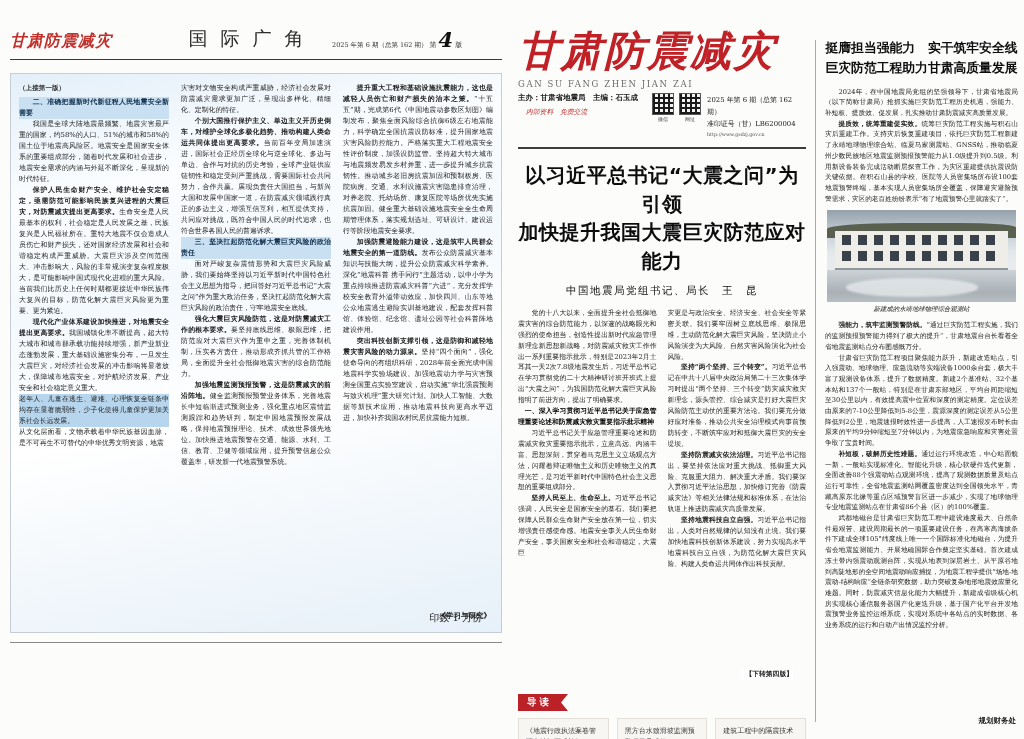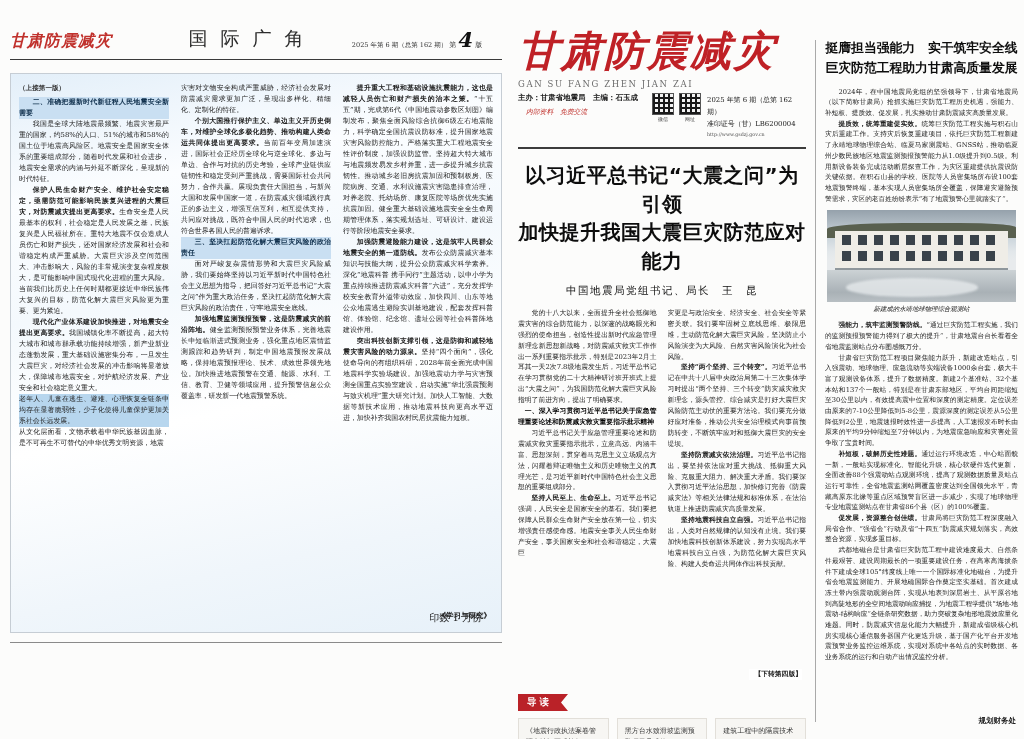--- a/index.html
+++ b/index.html
@@ -5,21 +5,21 @@
   html,body{margin:0;padding:0;}
   body{width:1024px;height:739px;position:relative;background:#fcfcfb;
        font-family:"DejaVu Serif",serif;color:#1d1d1d;overflow:hidden;}
   [data-interactable]{box-sizing:border-box;}
 
   
   .page-left{position:absolute;left:10px;top:26px;width:492px;height:695px;}
   .lp-header{display:flex;align-items:flex-end;border-bottom:1.5px solid #3a3a3a;padding-bottom:7px;}
   .lp-logo{width:150px;font-size:16px;font-weight:bold;font-style:italic;color:#c0312c;letter-spacing:1px;}
   .lp-section{flex:1;text-align:center;font-size:19px;letter-spacing:13px;color:#2c2c2c;text-indent:13px;}
-  .lp-issue{width:170px;text-align:center;font-size:6.5px;color:#333;white-space:nowrap;}
+  .lp-issue{width:170px;text-align:left;font-size:6.5px;color:#333;white-space:nowrap;}
   .lp-pagenum{font-size:21px;font-weight:bold;font-style:italic;color:#111;}
   .lp-pageword{font-size:7px;}
 
   .lp-box{margin-top:13px;height:560px;border:1px solid #c6cdd4;position:relative;
     background:linear-gradient(168deg,#e3eff9 0%,#fbfdff 20%,#f4f9fd 38%,#ffffff 58%,#f0f6fb 82%,#e7f1f9 100%);
     padding:9px 8px;display:flex;gap:12px;}
   .lp-col{flex:1;overflow:hidden;position:relative;}
 
   .para{margin:0;font-size:6.9px;line-height:11px;text-align:justify;text-indent:2em;
         font-family:"DejaVu Serif",serif;color:#222;}
@@ -58,21 +58,21 @@
   .mast-url{font-size:4.8px;color:#555;margin-top:1px;}
 
   .headline{margin-top:12px;font-family:"DejaVu Sans",sans-serif;font-weight:bold;
             font-size:20px;line-height:1.42;text-align:center;color:#0d0d0d;letter-spacing:.5px;}
   .byline{text-align:center;font-size:10.5px;margin:9px 0 10px;letter-spacing:1.5px;color:#111;}
 
   .rp-cols{display:flex;gap:11px;height:372px;}
   .rp-col{flex:1;overflow:hidden;position:relative;}
   .rp-col .para{font-size:6.8px;line-height:10.9px;}
   .para.bh{font-weight:bold;text-indent:1em;color:#000;}
-  .para.jump{position:absolute;right:4px;bottom:0;text-indent:0;font-weight:bold;background:#fff;padding-left:5px;}
+  .para.jump{position:absolute;right:13px;bottom:0;text-indent:0;font-weight:bold;background:#fff;padding-left:5px;}
 
   .guide{margin-top:10px;}
   .ribbon{display:inline-block;background:#ba2228;color:#fff;font-family:"DejaVu Sans",sans-serif;
           font-weight:bold;font-size:9.5px;letter-spacing:3px;padding:2px 16px 2px 9px;
           clip-path:polygon(0 0,100% 0,86% 50%,100% 100%,0 100%);}
   .cards{display:flex;gap:8px;margin-top:7px;}
   .card{flex:1;background:#f7f6f3;border:1px solid #e2dfd9;padding:7px 7px 5px;}
   .card-title{font-size:7px;line-height:1.6;color:#333;text-align:left;}
 
   .sb-headline{font-family:"DejaVu Sans",sans-serif;font-weight:bold;font-size:12.8px;
@@ -118,20 +118,21 @@
         <p class="para " data-interactable="false"><b>保护人民生命财产安全、维护社会安定稳定，亟需防范可能影响民族复兴进程的大震巨灾，对防震减灾提出更高要求。</b>生命安全是人民最基本的权利，社会稳定是人民发展之基，民族复兴是人民福祉所在。重特大地震不仅会造成人员伤亡和财产损失，还对国家经济发展和社会和谐稳定构成严重威胁。大震巨灾涉及空间范围大、冲击影响大，风险的非常规演变复杂程度极大，是可能影响中国式现代化进程的重大风险。当前我们比历史上任何时期都更接近中华民族伟大复兴的目标，防范化解大震巨灾风险更为重要、更为紧迫。</p>
         <p class="para " data-interactable="false"><b>现代化产业体系建设加快推进，对地震安全提出更高要求。</b>我国城镇化率不断提高，超大特大城市和城市群承载功能持续增强，新产业新业态蓬勃发展，重大基础设施密集分布，一旦发生大震巨灾，对经济社会发展的冲击影响将显著放大，保障城市地震安全，对护航经济发展、产业安全和社会稳定意义重大。</p>
         <p class="para sel" data-interactable="false">老年人、儿童在逃生、避难、心理恢复全链条中均存在显著脆弱性，少子化使得儿童保护更加关系社会长远发展。</p>
         <p class="para cont" data-interactable="false">从文化层面看，文物承载着中华民族基因血脉，是不可再生不可替代的中华优秀文明资源，地震</p>
       </div>
     <div class="lp-col" data-interactable="false">
         <p class="para cont" data-interactable="false">灾害对文物安全构成严重威胁，经济社会发展对防震减灾需求更加广泛，呈现出多样化、精细化、定制化的特征。</p>
         <p class="para " data-interactable="false"><b>个别大国推行保护主义、单边主义开历史倒车，对维护全球化多极化趋势、推动构建人类命运共同体提出更高要求。</b>当前百年变局加速演进，国际社会正经历全球化与逆全球化、多边与单边、合作与对抗的历史考验，全球产业链供应链韧性和稳定受到严重挑战，需要国际社会共同努力，合作共赢。展现负责任大国担当，与新兴大国和发展中国家一道，在防震减灾领域践行真正的多边主义，增强互信互利，相互提供支持，共同应对挑战，既符合中国人民的时代追求，也符合世界各国人民的普遍诉求。</p>
         <p class="para h" data-interactable="false">三、坚决扛起防范化解大震巨灾风险的政治责任</p>
         <p class="para " data-interactable="false">面对严峻复杂震情形势和大震巨灾风险威胁，我们要始终坚持以习近平新时代中国特色社会主义思想为指导，把回答好习近平总书记“大震之问”作为重大政治任务，坚决扛起防范化解大震巨灾风险的政治责任，守牢地震安全底线。</p>
+        <p class="para " data-interactable="false"><b>强化大震巨灾风险防范，这是对防震减灾工作的根本要求。</b>要坚持底线思维、极限思维，把防范应对大震巨灾作为重中之重，完善体制机制，压实各方责任，推动形成齐抓共管的工作格局，全面提升全社会抵御地震灾害的综合防范能力。</p>
         <p class="para " data-interactable="false"><b>加强地震监测预报预警，这是防震减灾的前沿阵地。</b>健全监测预报预警业务体系，完善地震长中短临渐进式预测业务，强化重点地区震情监测跟踪和趋势研判，制定中国地震预报发展战略，保持地震预报理论、技术、成效世界领先地位。加快推进地震预警在交通、能源、水利、工信、教育、卫健等领域应用，提升预警信息公众覆盖率，研发新一代地震预警系统。</p>
       </div>
     <div class="lp-col" data-interactable="false">
       <div class="endmark" data-interactable="false">《学习与研究》</div>
     <p class="para " data-interactable="false"><b>提升重大工程和基础设施抗震能力，这也是减轻人员伤亡和财产损失的治本之策。</b>“十五五”期，完成第6代《中国地震动参数区划图》编制发布，聚焦全面风险综合抗御6级左右地震能力，科学确定全国抗震设防标准，提升国家地震灾害风险防控能力。严格落实重大工程地震安全性评价制度，加强设防监管。坚持超大特大城市与地震频发易发乡村并重，进一步提升城乡抗震韧性。推动城乡老旧房抗震加固和预制板房、医院病房、交通、水利设施震灾害隐患排查治理，对养老院、托幼场所、康复医院等场所优先实施抗震加固。健全重大基础设施地震安全全生命周期管理体系，落实规划选址、可研设计、建设运行等阶段地震安全要求。</p>
         <p class="para " data-interactable="false"><b>加强防震避险能力建设，这是筑牢人民群众地震安全的第一道防线。</b>发布公众防震减灾基本知识与技能大纲，提升公众防震减灾科学素养。深化“地震科普 携手同行”主题活动，以中小学为重点持续推进防震减灾科普“六进”，充分发挥学校安全教育外溢带动效应，加快四川、山东等地公众地震逃生避险实训基地建设，配套发挥科普馆、体验馆、纪念馆、遗址公园等社会科普阵地建设作用。</p>
         <p class="para " data-interactable="false"><b>突出科技创新支撑引领，这是防御和减轻地震灾害风险的动力源泉。</b>坚持“四个面向”，强化使命导向的有组织科研，2028年前全面完成中国地震科学实验场建设。加强地震动力学与灾害预测全国重点实验室建设，启动实施“华北强震预测与致灾机理”重大研究计划。加快人工智能、大数据等新技术应用，推动地震科技向更高水平迈进，加快补齐我国农村民居抗震能力短板。</p>
       </div>
   </div>
 
@@ -227,18 +228,17 @@
         <div class="ph-win r2" data-interactable="false"></div>
       </div>
       <div class="ph-ground" data-interactable="false"></div>
       <div class="ph-ice" data-interactable="false"></div>
     </div>
     <div class="photo-caption" data-interactable="false">新建成的永靖地球物理综合观测站</div>
     <div class="sb-bottom" data-interactable="false">
         <p class="para " data-interactable="false"><b>强能力，筑牢监测预警防线。</b>“通过巨灾防范工程实施，我们的监测预报预警能力得到了极大的提升”，甘肃地震台台长看着全省地震监测站点分布图感慨万分。</p>
         <p class="para " data-interactable="false">甘肃省巨灾防范工程项目聚焦能力跃升，新建改造站点，引入强震动、地球物理、应急流动等实端设备1000余台套，极大丰富了观测设备体系，提升了数据精度。新建2个基准站、32个基本站和137个一般站，特别是在甘肃东部地区，平均台间距缩短至30公里以内，有效提高震中位置和深度的测定精度。定位误差由原来的7-10公里降低到5-8公里，震源深度的测定误差从5公里降低到2公里，地震速报时效性进一步提高，人工速报发布时长由原来的平均9分钟缩短至7分钟以内，为地震应急响应和灾害处置争取了宝贵时间。</p>
         <p class="para " data-interactable="false"><b>补短板，破解历史性难题。</b>通过运行环境改造，中心站面貌一新，一般站实现标准化、智能化升级，核心软硬件迭代更新，全面改善88个强震动站点观测环境，提高了观测数据质量及站点运行可靠性，全省地震监测站网覆盖密度达到全国领先水平，青藏高原东北缘等重点区域预警盲区进一步减少，实现了地球物理专业地震监测站点在甘肃省86个县（区）的100%覆盖。</p>
-        <p class="para " data-interactable="false"><b>促发展，资源整合创佳绩。</b>甘肃局将巨灾防范工程深度融入局省合作、“强省会”行动及省“十四五”防震减灾规划落实，高效整合资源，实现多重目标。</p>
         <p class="para " data-interactable="false">武都地磁台是甘肃省巨灾防范工程中建设难度最大、自然条件最艰苦、建设周期最长的一项重要建设任务，在高寒高海拔条件下建成全球105°纬度线上唯一一个国际标准化地磁台，为提升省会地震监测能力、开展地磁国际合作奠定坚实基础。首次建成冻土带内强震动观测台阵，实现从地表到深层岩土、从平原谷地到高陡地形的全空间地震动响应捕捉，为地震工程学提供“场地-地震动-结构响应”全链条研究数据，助力突破复杂地形地震效应量化难题。同时，防震减灾信息化能力大幅提升，新建成省级核心机房实现核心通信服务器国产化更迭升级，基于国产化平台开发地震预警业务监控运维系统，实现对系统中各站点的实时数据、各业务系统的运行和自动产出情况监控分析。</p>
       </div>
     <div class="signature" data-interactable="false">规划财务处</div>
   </div>
 </div>
 
 </body></html>

